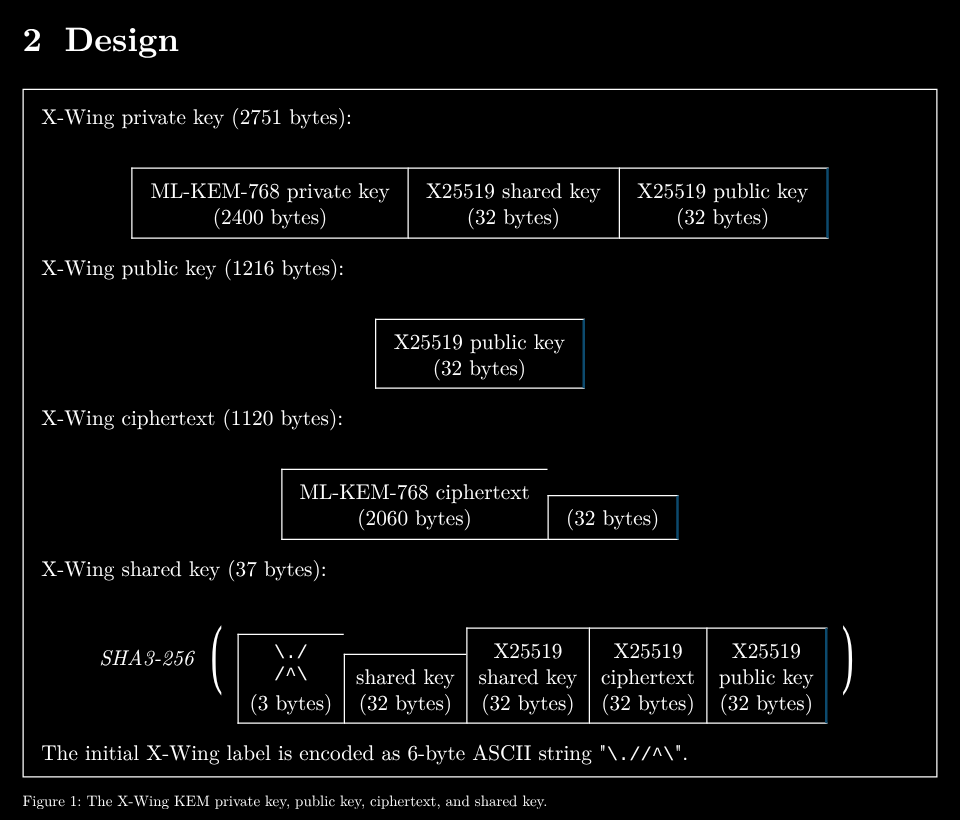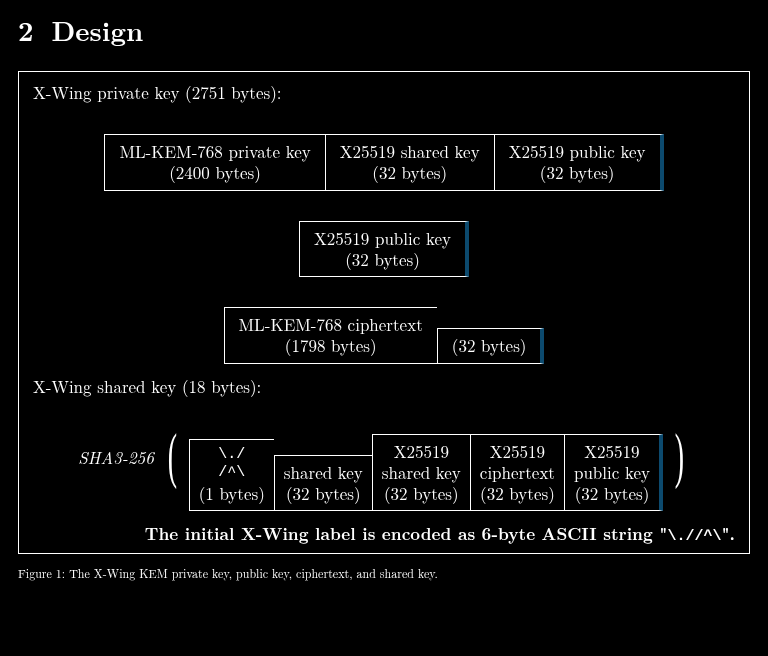--- a/index.html
+++ b/index.html
@@ -36,21 +36,21 @@
     margin-bottom: 4px;
     margin-top: 30px;
   }
   .cell {
     border: 1px solid #fff;
     border-right: none;
     padding: 6px 14px;
     text-align: center;
     line-height: 1.25;
   }
-  .cell:last-child { border-right: 4px solid #0c4a6e; }
+  .cell:last-child { border-right: 2px solid #0c4a6e; }
   .cell .l1 { display:block; white-space: nowrap; }
   .cell .l2 { display:block; white-space: nowrap; }
 
   .hash-row {
     display: flex;
     align-items: center;
     justify-content: center;
     gap: 6px;
   }
   .hash-label { margin-right: 2px; font-style: italic; }
@@ -59,23 +59,22 @@
     line-height: 0.75;
     font-family: Georgia, serif;
     transform: scaleX(0.45);
     display: inline-block;
     position: relative;
     top: -2px;
   }
   .tight .cell { padding: 6px 9px; }
   .ascii { font-family: "Courier New", monospace; font-size: 15px; }
   .footnote {
-    text-align: right;
+    text-align: left;
     margin-top: 6px;
-    font-weight: bold;
   }
   .fig-caption {
     text-align: left;
     margin-top: 10px;
     font-size: 12px;
   }
 </style>
 </head>
 <body>
 
@@ -99,50 +98,52 @@
           <span class="l2">(32 bytes)</span>
         </div>
         <div class="cell">
           <span class="l1">X25519 public key</span>
           <span class="l2">(32 bytes)</span>
         </div>
       </div>
     </div>
 
     <div class="group">
+      <div class="group-title">X-Wing public key (1216 bytes):</div>
       <div class="cells">
         <div class="cell">
           <span class="l1">X25519 public key</span>
           <span class="l2">(32 bytes)</span>
         </div>
       </div>
     </div>
 
     <div class="group">
+      <div class="group-title">X-Wing ciphertext (1120 bytes):</div>
       <div class="cells">
         <div class="cell">
           <span class="l1">ML-KEM-768 ciphertext</span>
-          <span class="l2">(1798 bytes)</span>
+          <span class="l2">(2060 bytes)</span>
         </div>
         <div class="cell">
           <span class="l2">(32 bytes)</span>
         </div>
       </div>
     </div>
 
     <div class="group">
-      <div class="group-title">X-Wing shared key (18 bytes):</div>
+      <div class="group-title">X-Wing shared key (37 bytes):</div>
       <div class="hash-row">
         <span class="hash-label">SHA3-256</span>
         <span class="paren">(</span>
         <div class="cells tight" style="margin-bottom:0">
           <div class="cell">
             <span class="l1 ascii">\./</span>
             <span class="l1 ascii">/^\</span>
-            <span class="l2">(1 bytes)</span>
+            <span class="l2">(3 bytes)</span>
           </div>
           <div class="cell">
             <span class="l1">shared key</span>
             <span class="l2">(32 bytes)</span>
           </div>
           <div class="cell">
             <span class="l1">X25519</span>
             <span class="l1">shared key</span>
             <span class="l2">(32 bytes)</span>
           </div>

